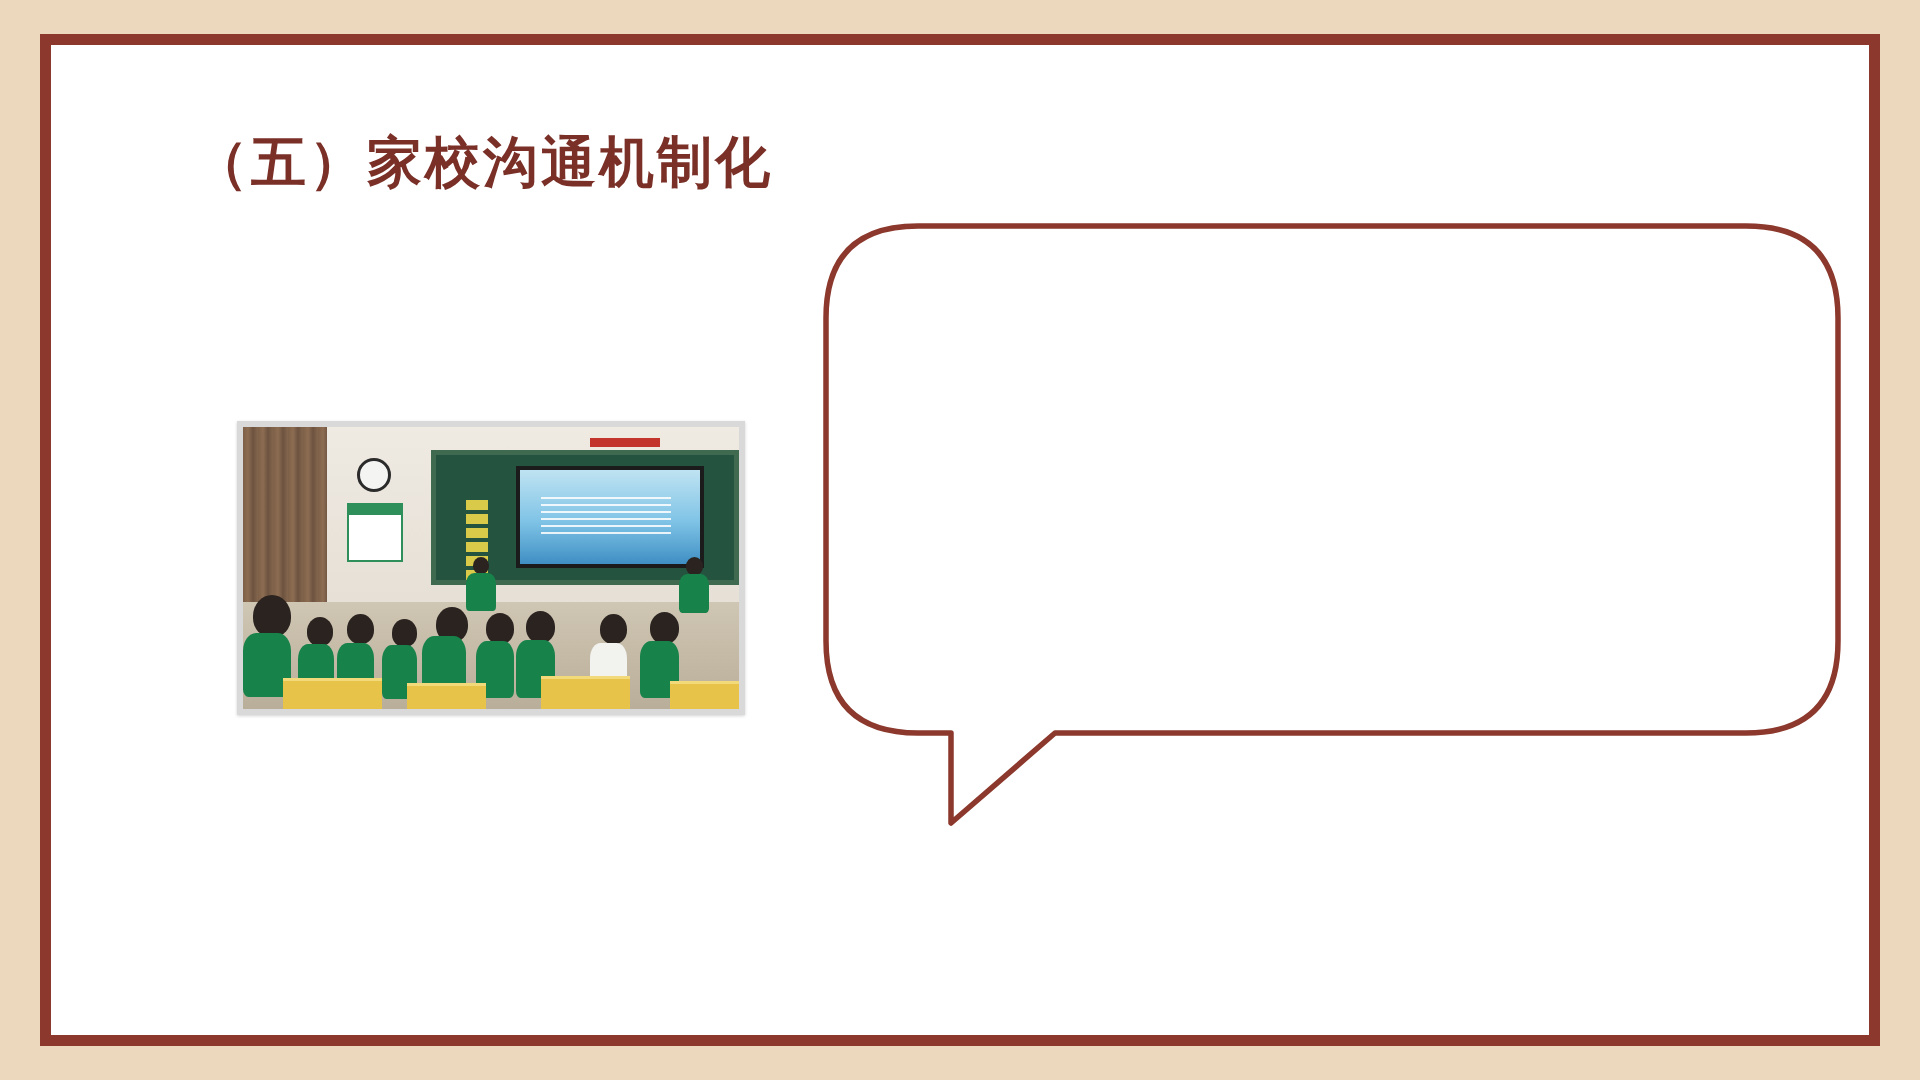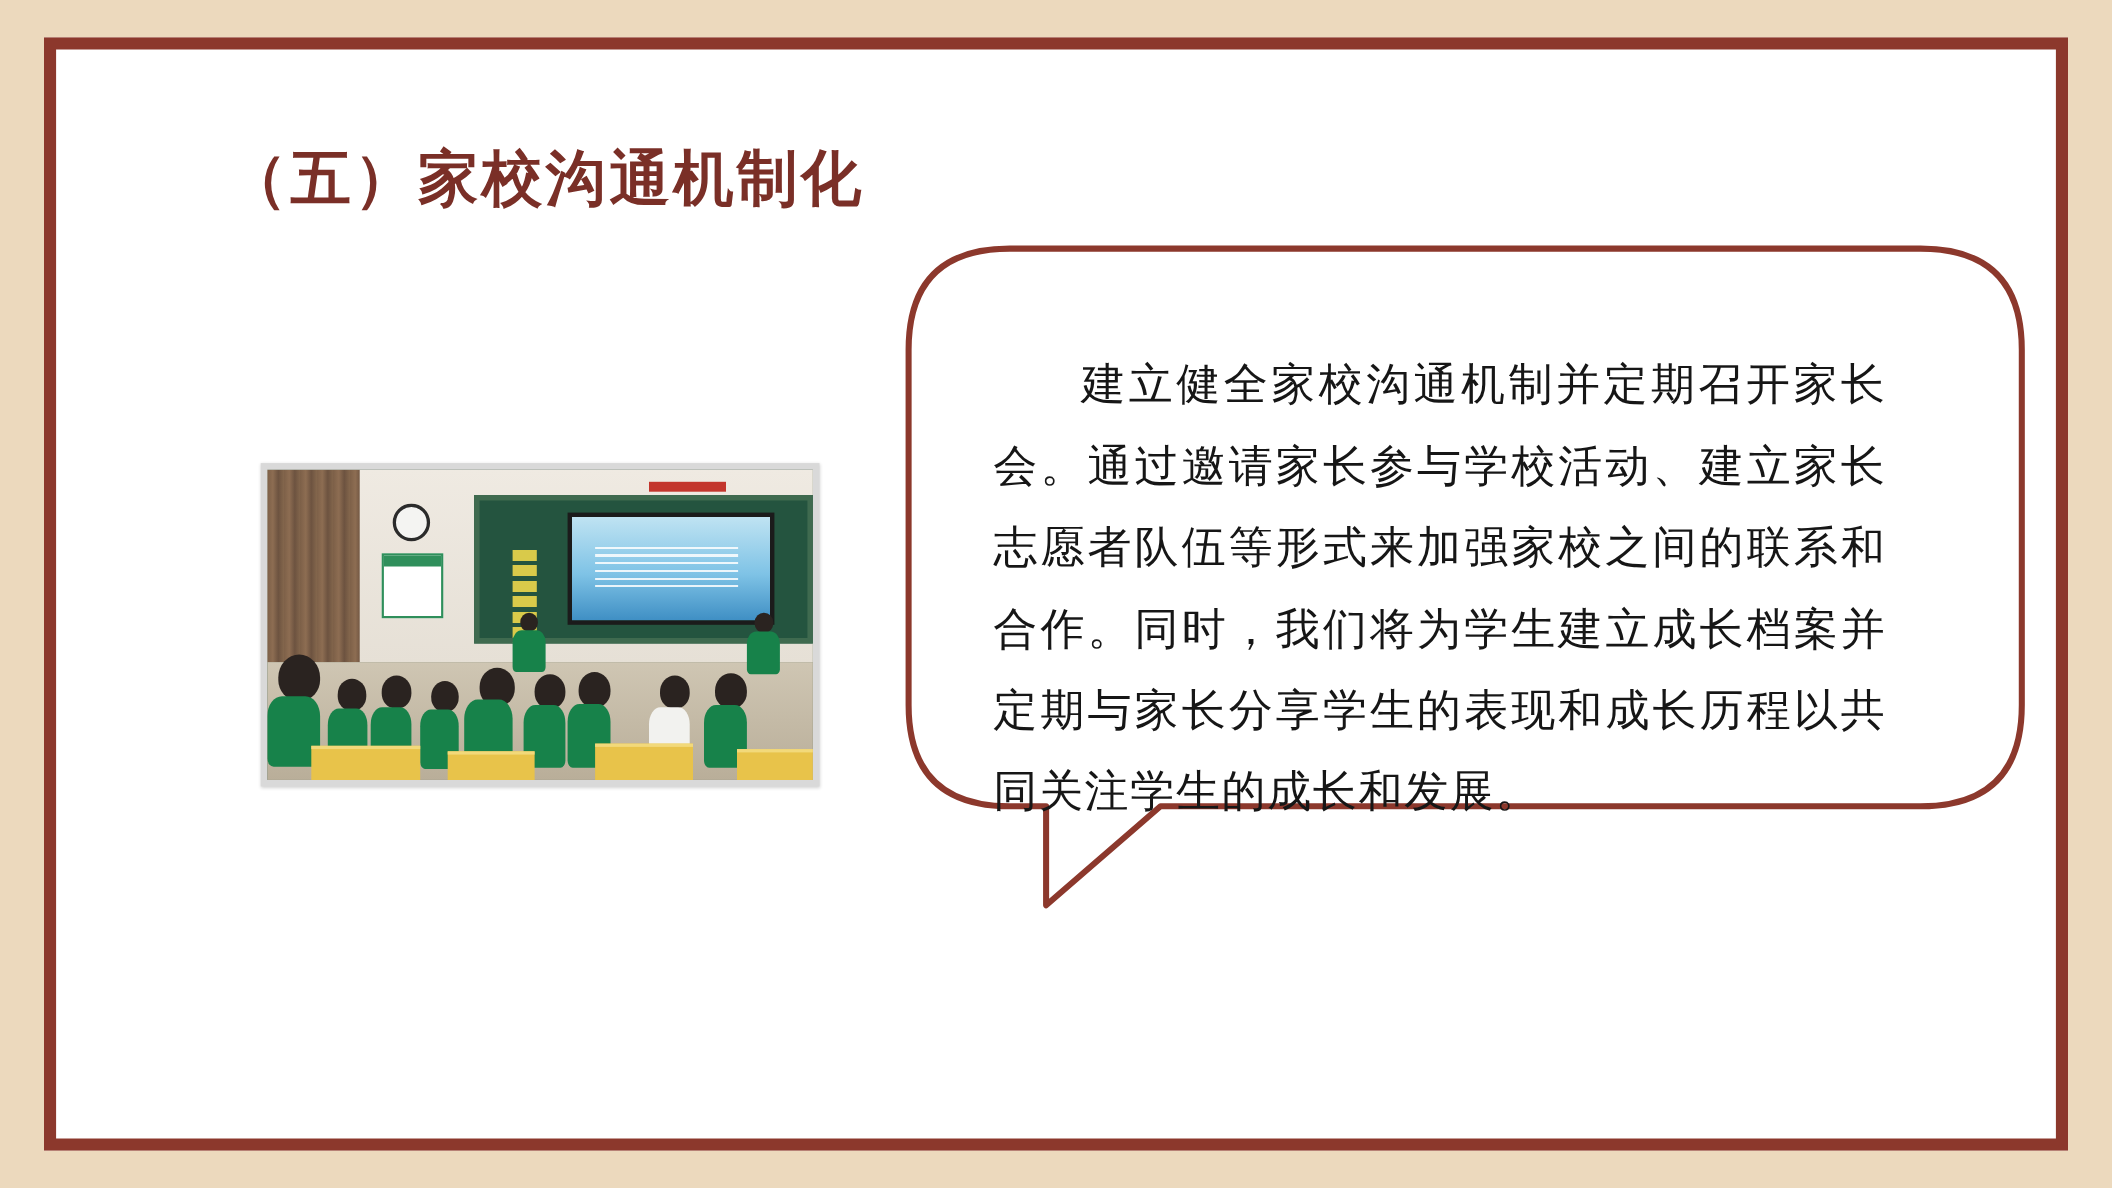--- a/index.html
+++ b/index.html
@@ -16,21 +16,21 @@
   
   #card{
     position:absolute;left:40px;top:34px;
     width:1840px;height:1012px;
     box-sizing:border-box;
     background:#ffffff;
     border:11px solid #8c382c;
   }
   
   #title{
-    position:absolute;left:155px;top:86px;
+    position:absolute;left:142px;top:86px;
     font-size:55px;line-height:1.15;
     color:#7a2f27;
     font-family:"Liberation Serif","DejaVu Serif",serif;
     font-weight:700;
     letter-spacing:3px;
     white-space:nowrap;
   }
   
   #photo-frame{
     position:absolute;left:186px;top:376px;
@@ -155,16 +155,15 @@
                  L 232 510
                  L 128 600
                  L 128 510
                  L 95 510
                  Q 3 510 3 418
                  L 3 95
                  Q 3 3 95 3 Z" fill="#ffffff" stroke="#8c382c" stroke-width="5.5" stroke-linejoin="round" stroke-linecap="round"></path>
       </svg>
     </div>
 
-    <div id="bubble-text">建立健全家校沟通机制并定期召开家长会。通过邀请家长参与学校活动、建立家长志愿者队伍等形式来加强家校之间的联系和合作。同时，我们将为学生建立成长档案并定期与家长分享学生的表现和成长历程以共同关注学生的成长和发展。</div>
 
   </div>
 </div>
 
 </body></html>

